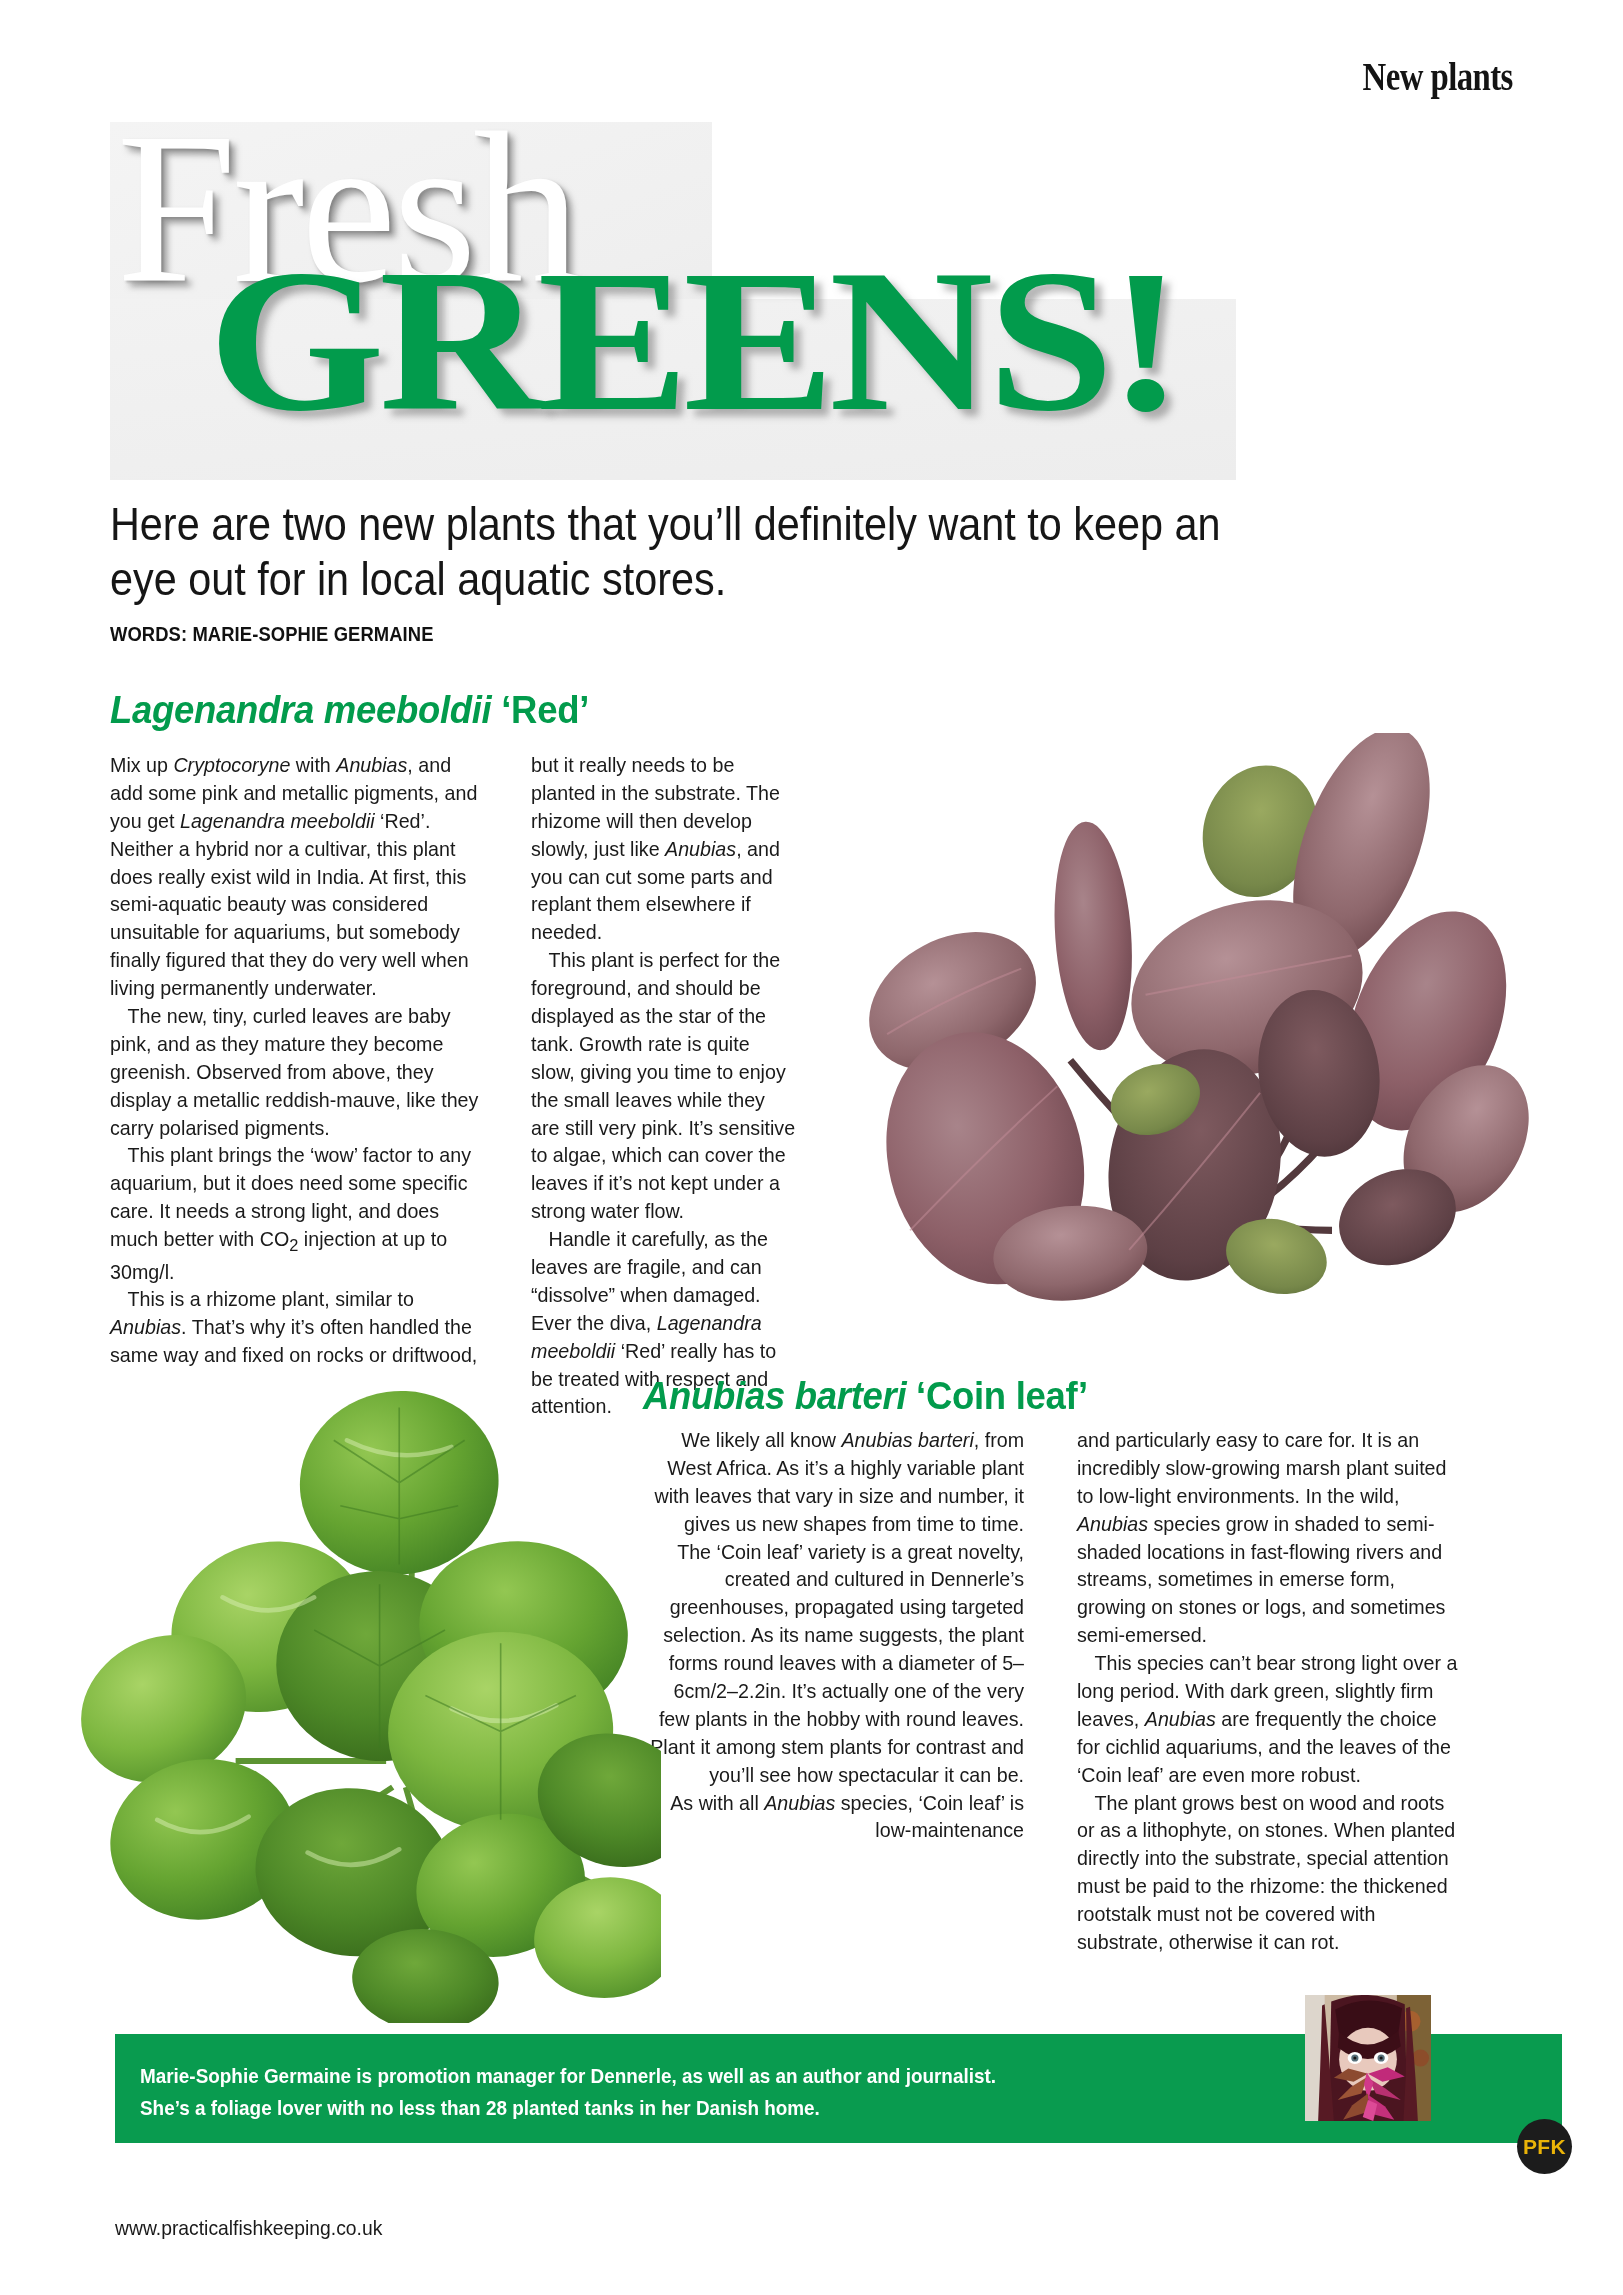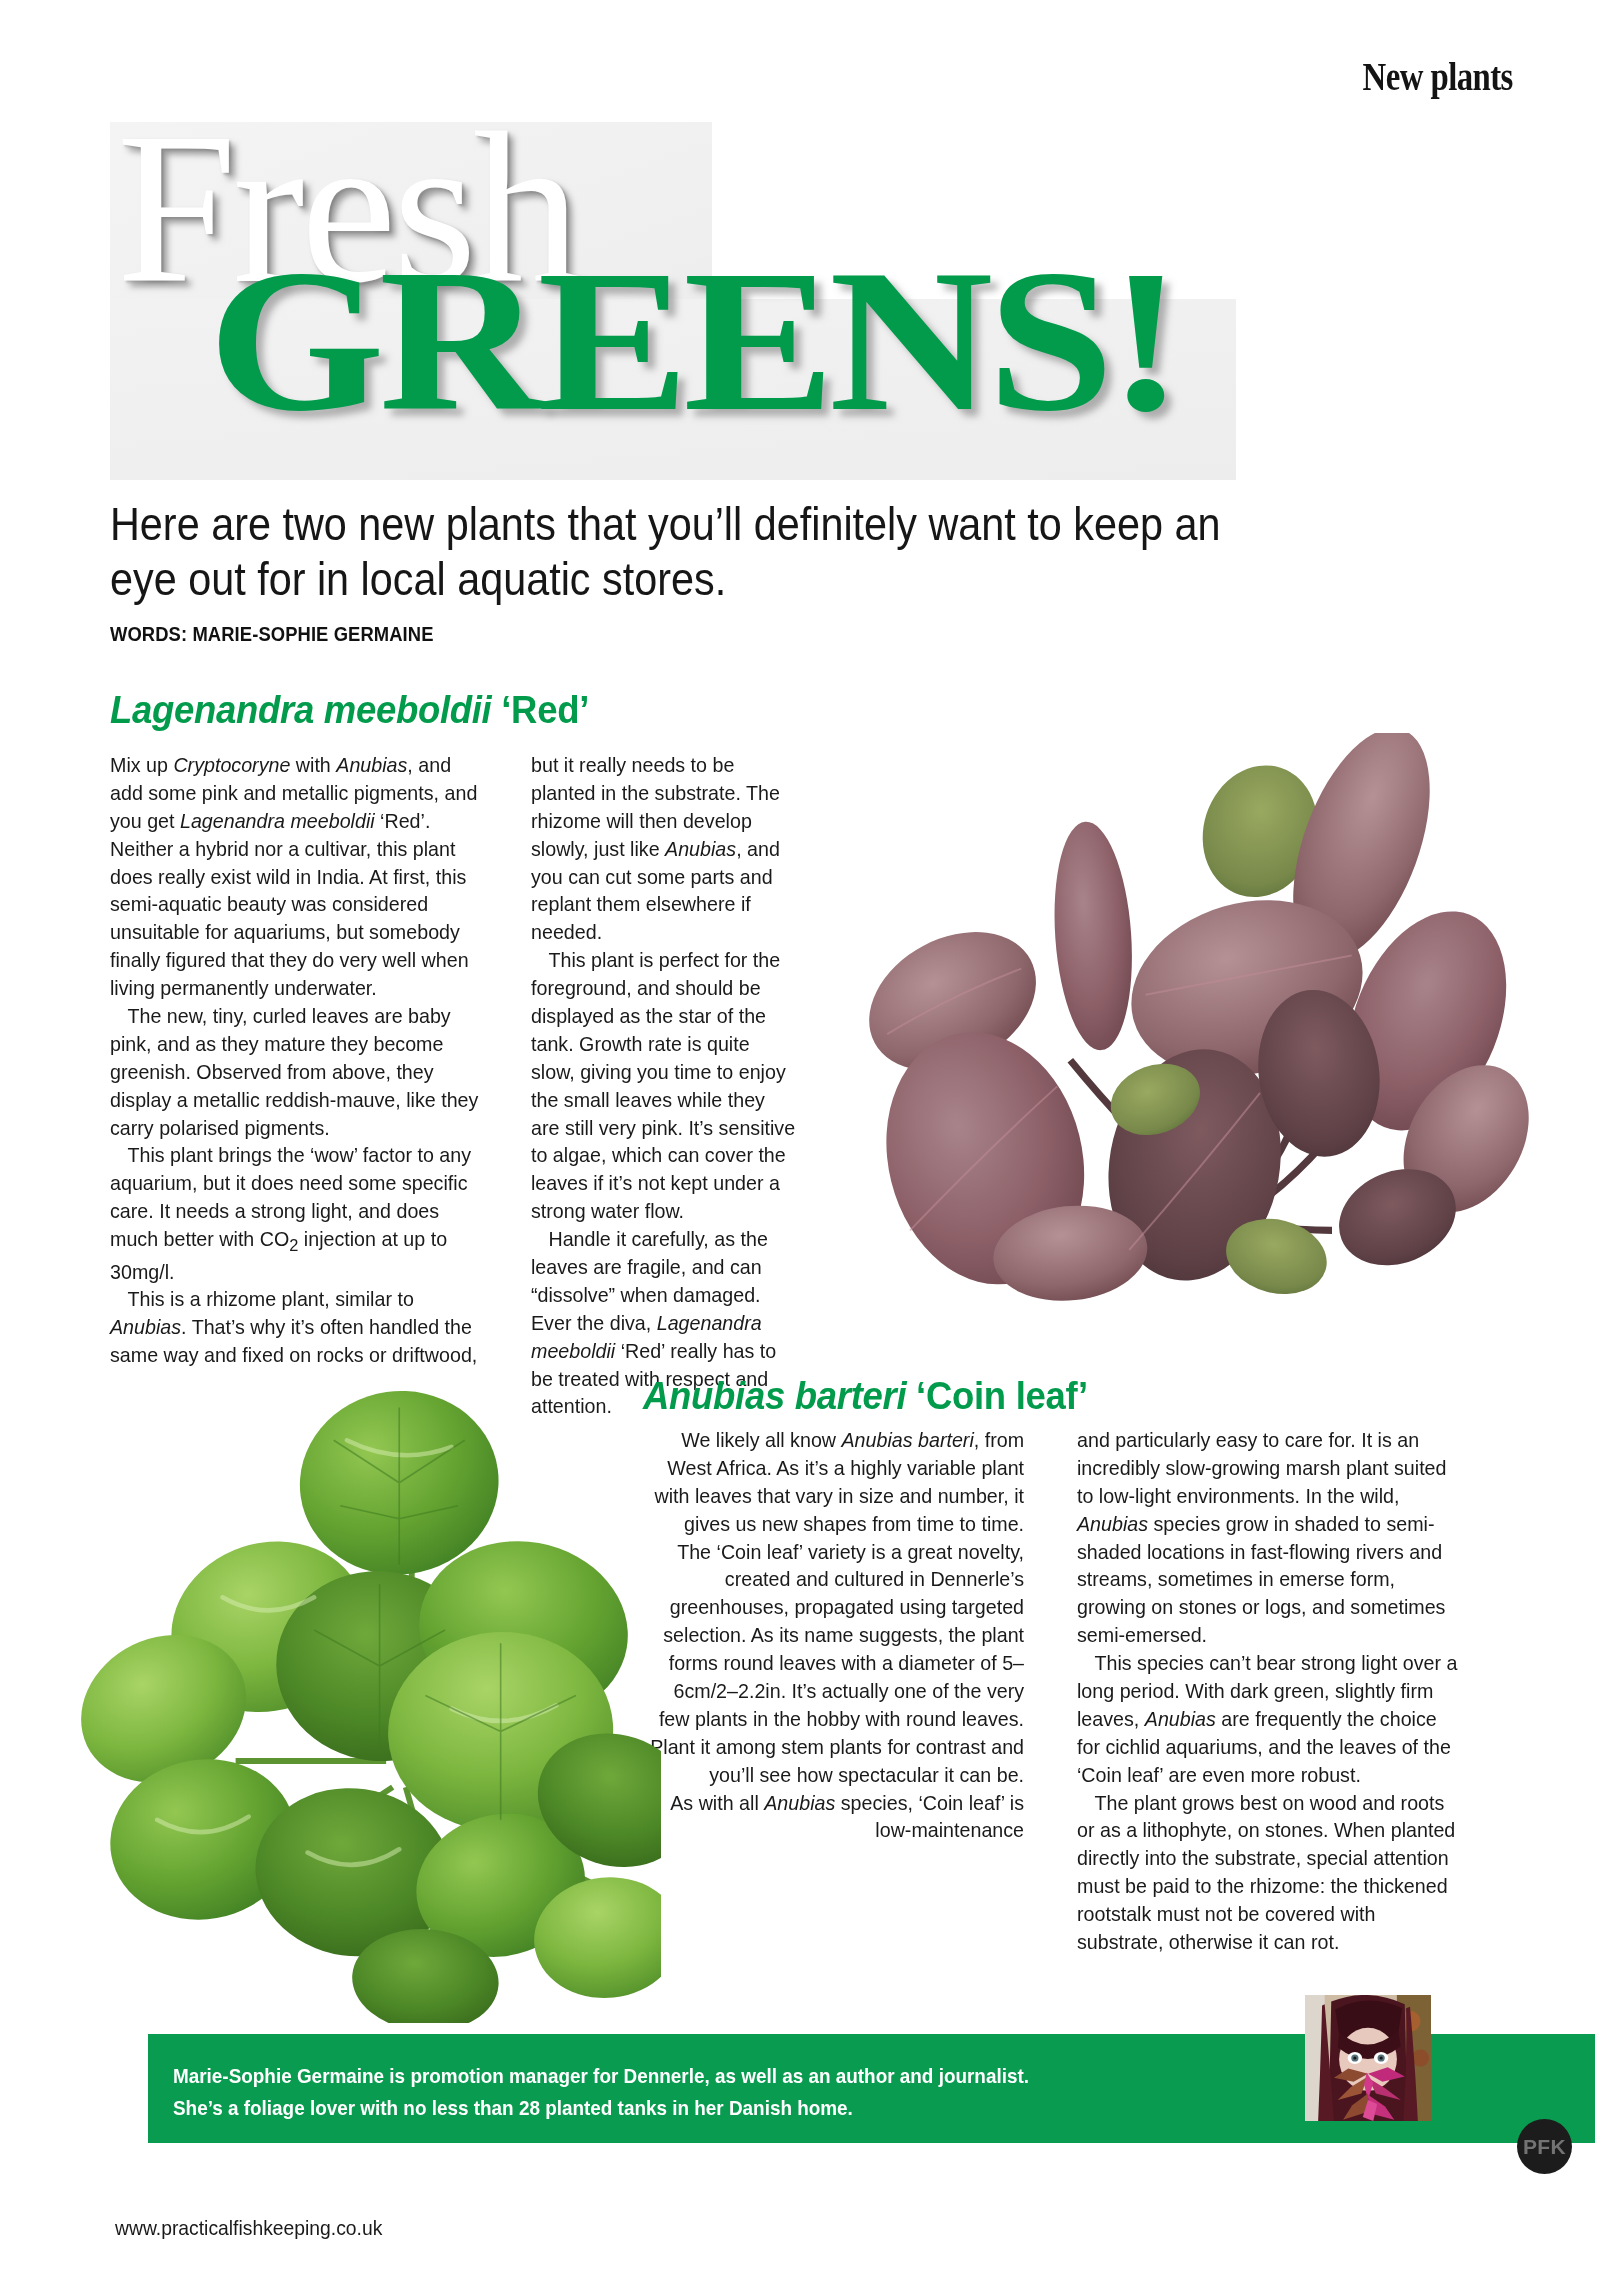--- a/index.html
+++ b/index.html
@@ -180,21 +180,20 @@
   }
 
   
   .author-bar {
     position: absolute;
     left: 115px;
     top: 2034px;
     width: 1447px;
     height: 109px;
     background: #099b4f;
-    margin-left: 33px;
   }
   .author-bar-text {
     position: absolute;
     left: 25px;
     top: 26px;
     font-family: "Liberation Sans", sans-serif;
     font-weight: 700;
     font-size: 21px;
     line-height: 1.52;
     color: #ffffff;
@@ -213,21 +212,21 @@
   }
 
   .pfk-logo {
     position: absolute;
     left: 1517px;
     top: 2119px;
     width: 55px;
     height: 55px;
     border-radius: 50%;
     background: #1c1c1c;
-    color: #737373;
+    color: #eab308;
     font-family: "Liberation Sans", sans-serif;
     font-weight: 700;
     font-size: 21px;
     display: flex;
     align-items: center;
     justify-content: center;
     letter-spacing: 0.3px;
   }
 
   .footer-url {

